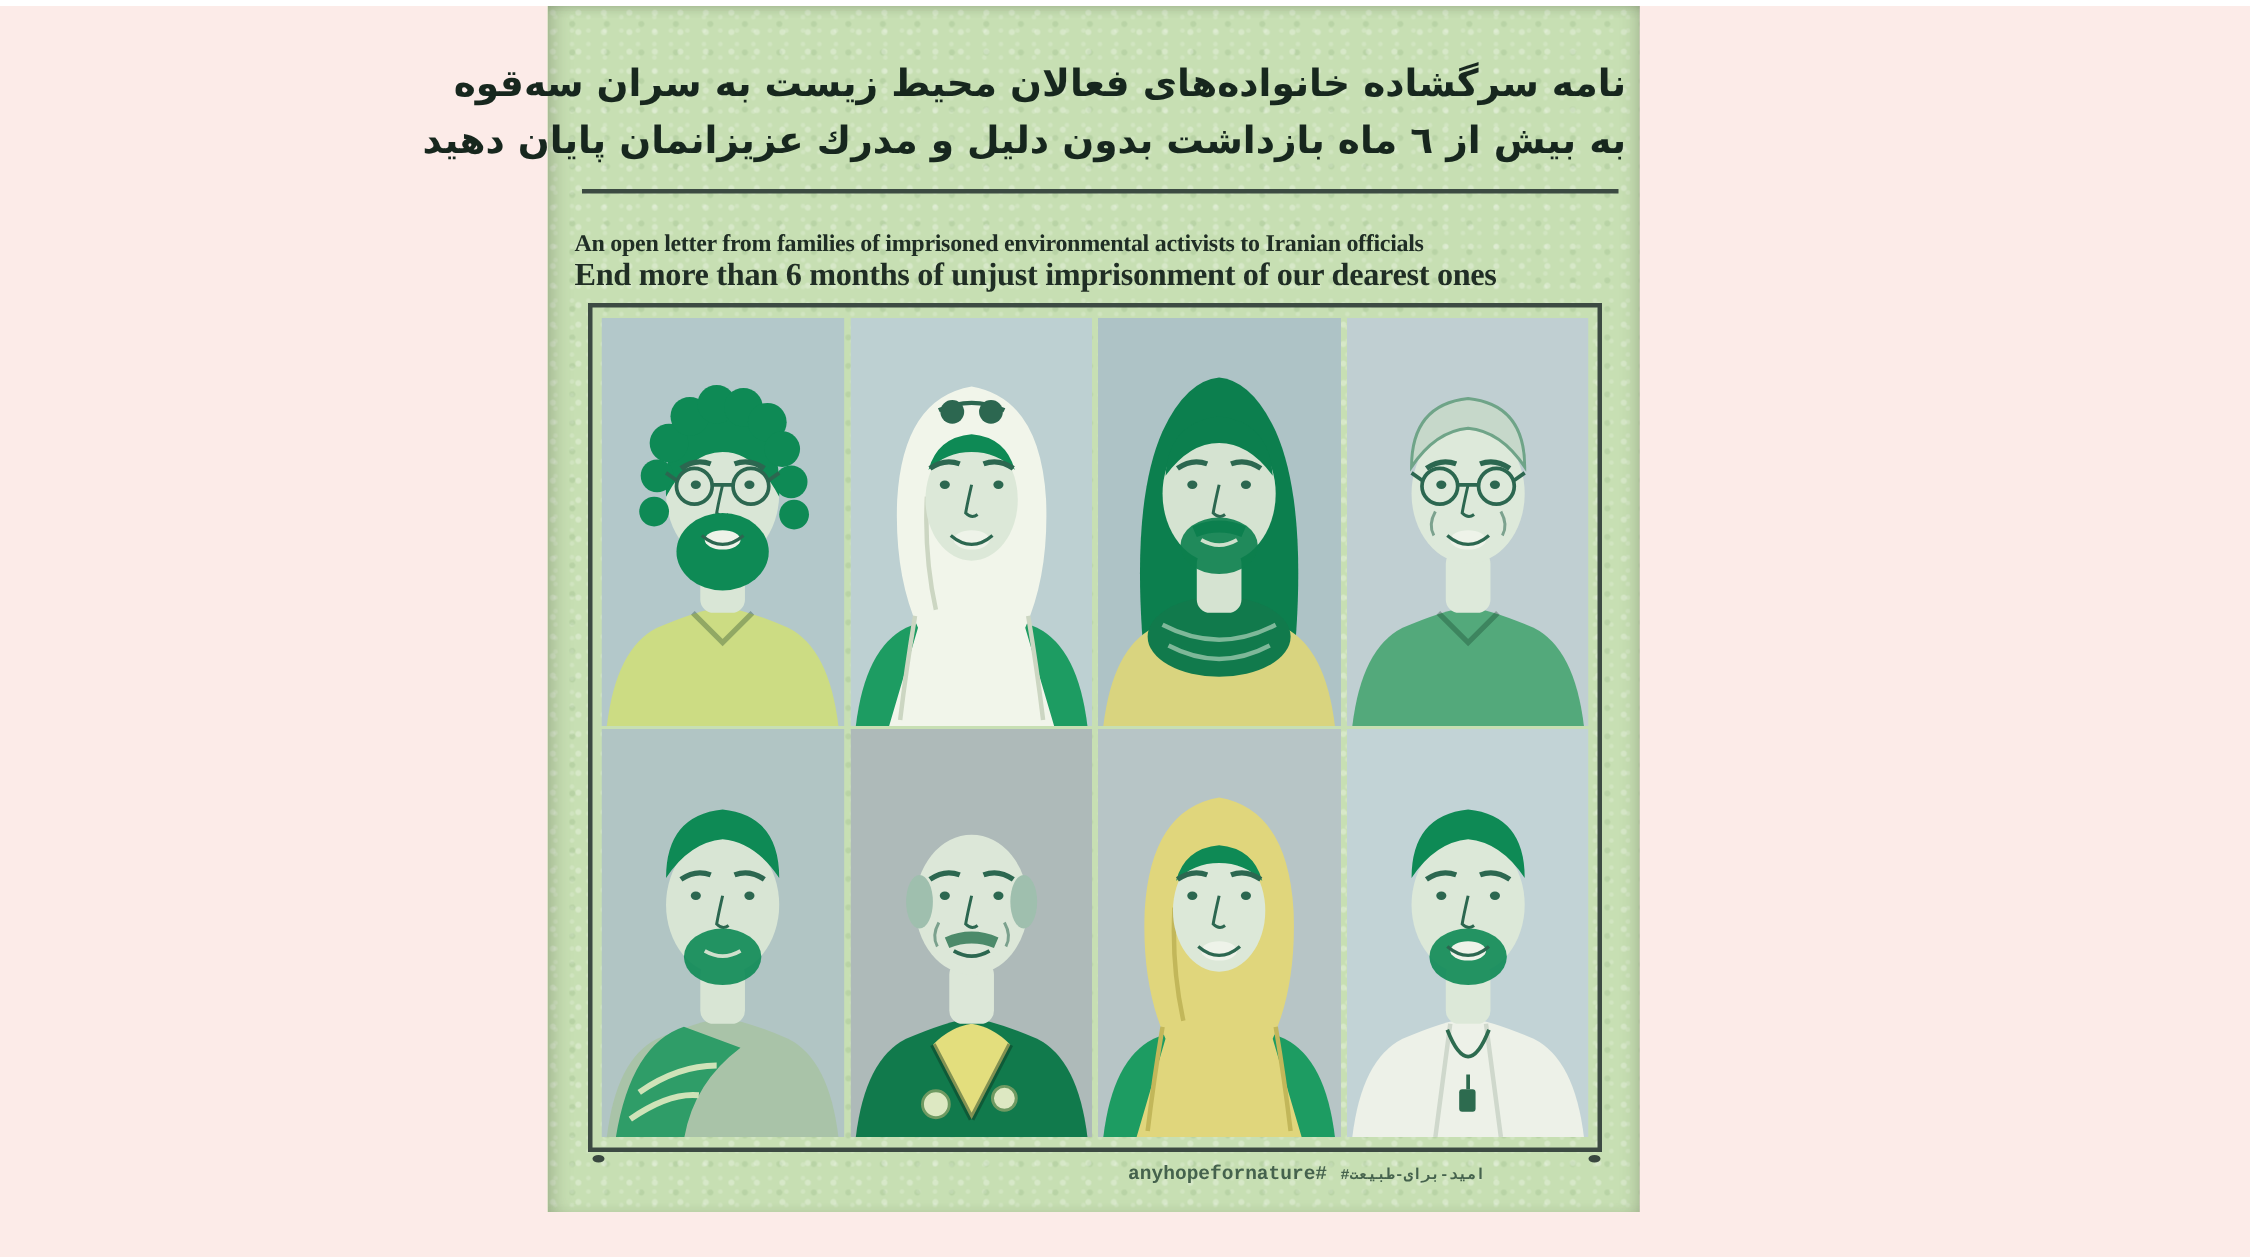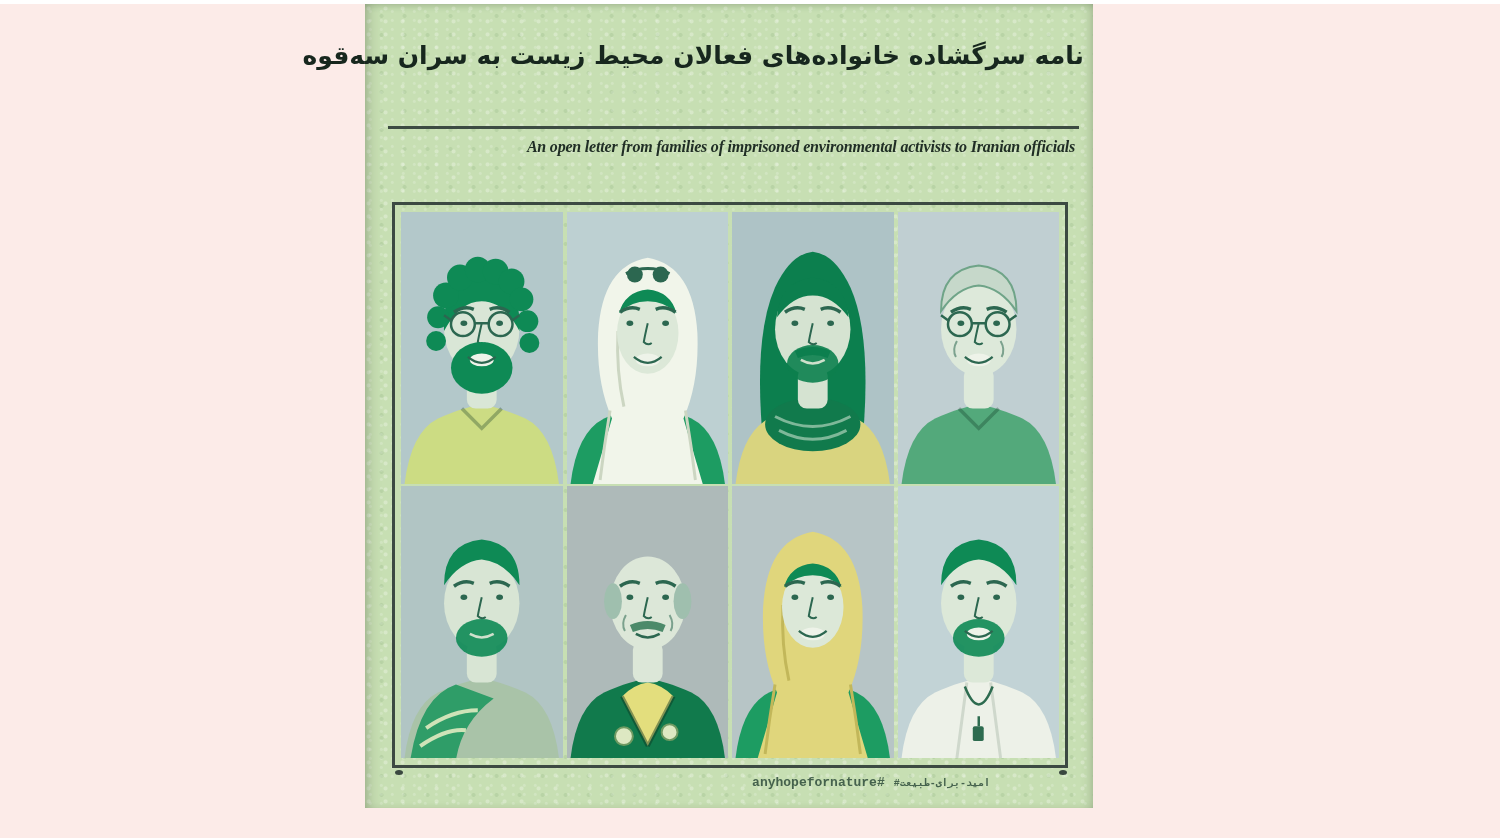--- a/index.html
+++ b/index.html
@@ -20,22 +20,22 @@
   }
   .headline-fa{
     position:absolute;top:33px;left:28px;right:9px;
     direction:rtl;text-align:right;
     font-family:"DejaVu Sans",sans-serif;font-weight:bold;
     font-size:25px;line-height:38px;color:#17271e;
     letter-spacing:-0.5px;white-space:nowrap;
   }
   .divider{position:absolute;top:122px;left:23px;right:14px;height:3px;background:#3c4b42;}
   .sub-en{
-    position:absolute;top:134px;left:18px;right:18px;text-align:right;
-    font-family:"Liberation Serif",serif;color:#202e25;font-style:italic;
+    position:absolute;top:150px;left:18px;right:18px;text-align:left;
+    font-family:"Liberation Serif",serif;color:#202e25;
   }
   .sub-en .sub1{font-size:16px;font-weight:bold;line-height:17px;letter-spacing:-0.2px;white-space:nowrap;}
   .sub-en .sub2{font-size:21.5px;font-weight:bold;line-height:24px;letter-spacing:-0.2px;white-space:nowrap;}
   .photo-frame{
     position:absolute;left:27px;top:198px;width:676px;height:566px;
     border:3px solid #3c4a42;box-sizing:border-box;
     padding:7px 6px;
   }
   .photo-grid{
     display:grid;width:100%;height:100%;
@@ -55,24 +55,26 @@
     font-size:13px;font-weight:bold;color:#45624d;
   }
   .hashtag-line .fa{font-size:10px;}
 </style>
 </head>
 <body>
 
 <div class="poster">
   <div class="headline-fa">
     <div>نامه سرگشاده خانواده‌های فعالان محیط زیست به سران سه‌قوه</div>
+    <div>به بیش از ٦ ماه بازداشت بدون دلیل و مدرك عزیزانمان پایان دهید</div>
   </div>
   <div class="divider"></div>
   <div class="sub-en">
     <div class="sub1">An open letter from families of imprisoned environmental activists to Iranian officials</div>
+    <div class="sub2">End more than 6 months of unjust imprisonment of our dearest ones</div>
   </div>
   <div class="photo-frame">
     <div class="photo-grid" id="photo-grid">
         <div class="cell">
           <svg viewBox="0 0 164 274" preserveAspectRatio="xMidYMid slice" xmlns="http://www.w3.org/2000/svg">
             <rect x="0" y="0" width="164" height="274" fill="#b3c8ca"></rect>
             <path d="M4 276 Q10 222 38 208 Q66 196 82 194 Q98 196 126 208 Q154 222 160 276 Z" fill="#ccdc83"></path>
             <path d="M62 198 L82 218 L102 198" stroke="rgba(10,50,30,.3)" stroke-width="3.5" fill="none"></path>
             <rect x="67" y="156" width="30" height="42" rx="9" fill="#d9e6d6"></rect>
             <ellipse cx="82" cy="118" rx="38" ry="47" fill="#d9e6d6"></ellipse>

